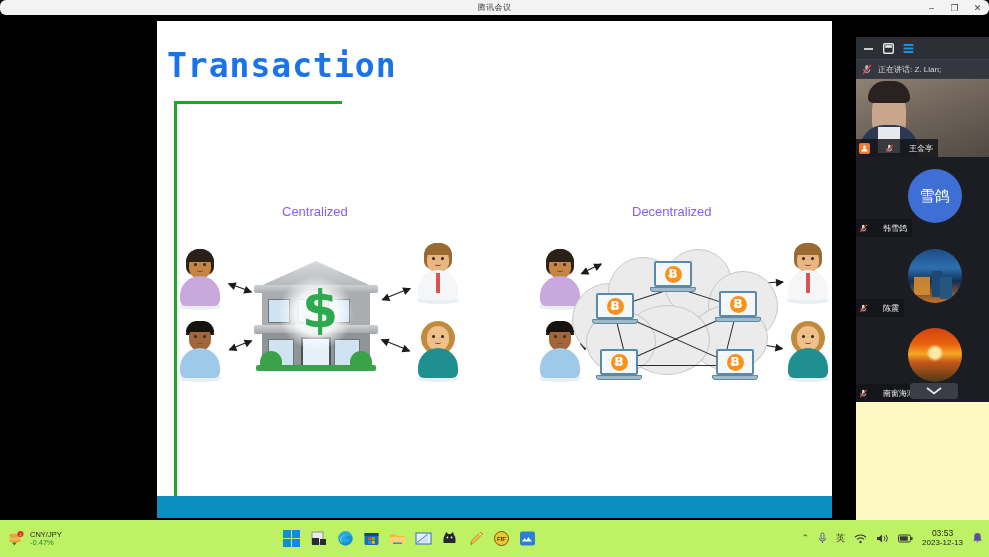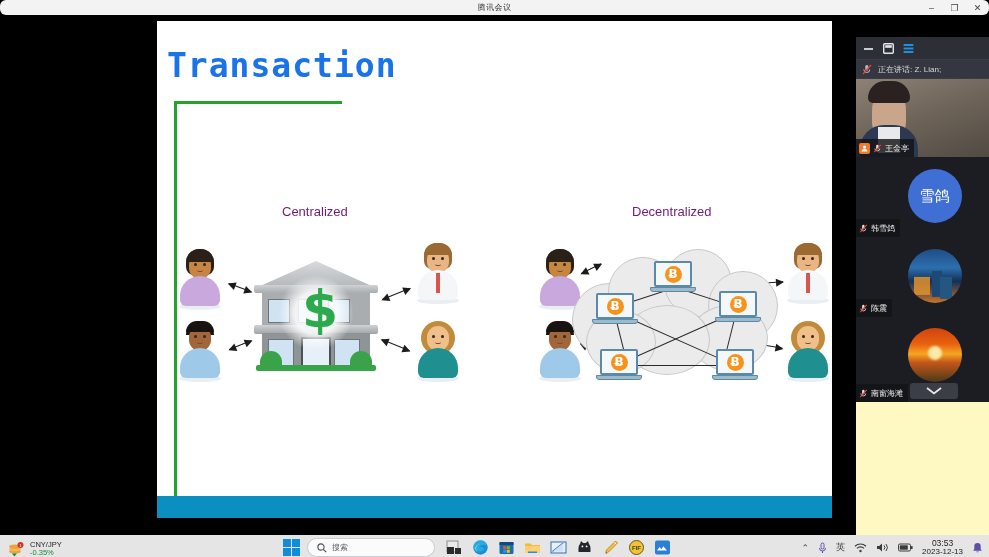--- a/index.html
+++ b/index.html
@@ -28,21 +28,21 @@
     position:absolute; left:10px; top:25px;
     font-family:"DejaVu Sans Mono","Liberation Mono",monospace;
     font-size:33px; font-weight:bold; color:#1a73e8; letter-spacing:1px;
     white-space:nowrap;
   }
   #accent-v{ position:absolute; left:17px; top:80px; width:3px; height:404px; background:#22a329; }
   #accent-h{ position:absolute; left:17px; top:80px; width:168px; height:3px; background:#22a329; }
   #bottomband{ position:absolute; left:0; bottom:0; width:675px; height:22px; background:#0b8fc0; }
 
   .diagram-label{
-    position:absolute; font-size:13px; color:#701a75; font-family:"Liberation Sans",sans-serif;
+    position:absolute; font-size:13px; color:#8b5cf6; font-family:"Liberation Sans",sans-serif;
     white-space:nowrap;
   }
   #label-central{ left:125px; top:183px; }
   #label-decentral{ left:475px; top:183px; }
 
   
   .person{ position:absolute; width:46px; height:60px; }
   .person .hair{ position:absolute; left:9px; top:0; width:28px; height:26px; border-radius:14px 14px 8px 8px; }
   .person .face{ position:absolute; left:12px; top:5px; width:22px; height:25px; border-radius:11px 11px 11px 11px; }
   .person .body{ position:absolute; left:3px; top:27px; width:40px; height:30px; border-radius:20px 20px 6px 6px; }
@@ -114,41 +114,41 @@
     height:20px; background:#34373f; display:flex; align-items:center; gap:6px; padding:0 6px;
     border-top:1px solid #3a3d45; border-bottom:1px solid #3a3d45;
   }
   #speaking .txt{ font-size:8px; color:#d9d9d9; white-space:nowrap; }
   #speaking .wave{ margin-left:auto; display:flex; align-items:flex-end; gap:1px; }
   #speaking .wave i{ display:block; width:3px; background:#9aa0a8; }
 
   .tile{ position:relative; width:157px; height:78px; background:#1b1d22; overflow:hidden; }
   .tile.active{ outline:2px solid #2fd95b; outline-offset:-2px; }
   .nametag{
-    position:absolute; left:0; bottom:0; height:18px; display:flex; align-items:center; gap:3px;
+    position:absolute; left:0; bottom:0; height:18px; display:flex; align-items:center; gap:15px;
     padding:0 5px 0 3px; background:rgba(20,20,22,.82);
   }
   .nametag .nm{ font-size:8px; color:#f0f0f0; white-space:nowrap; }
   .hosttag{ width:11px; height:11px; background:#ee7b2f; border-radius:2px; display:flex; align-items:center; justify-content:center; }
 
   .avatar-circle{
     position:absolute; left:50%; top:50%; transform:translate(-50%,-52%);
     width:54px; height:54px; border-radius:50%; display:flex; align-items:center; justify-content:center;
     font-size:15px; color:#fff; font-family:"DejaVu Sans",sans-serif; overflow:hidden;
   }
   #expand-btn{
     position:absolute; left:54px; bottom:3px; width:48px; height:16px; background:#3b3e46;
     border-radius:3px; display:flex; align-items:center; justify-content:center;
   }
   #more-dots{ position:absolute; right:6px; top:8px; width:14px; height:10px; color:#9aa0a8; font-size:9px; line-height:9px; text-align:center;}
   #resize-grip{ position:absolute; right:1px; bottom:1px; width:11px; height:11px;
     background:repeating-linear-gradient(135deg,#8d939b 0 1px,transparent 1px 3px); }
 
   
-  #taskbar{ position:absolute; left:0; bottom:0; width:989px; height:22px; background:#e5e5e5; display:flex; align-items:flex-end; }
+  #taskbar{ position:absolute; left:0; bottom:0; width:989px; height:37px; background:#bef264; display:flex; align-items:center; }
   #tb-widget{ display:flex; align-items:center; gap:5px; padding-left:8px; width:180px; }
   #tb-widget .coins{ position:relative; width:17px; height:15px; }
   #tb-widget .txt{ line-height:1.05; }
   #tb-widget .t1{ font-size:7.5px; color:#222; }
   #tb-widget .t2{ font-size:7.5px; color:#1a8a38; }
   #tb-center{ position:absolute; left:283px; display:flex; align-items:center; gap:7px; }
   #startbtn{ width:17px; height:17px; display:grid; grid-template-columns:1fr 1fr; grid-gap:1.5px; }
   #startbtn i{ background:#0f8dda; display:block; }
   #searchbox{
     width:128px; height:19px; background:#fbfbfc; border:1px solid #c9ccd1; border-radius:11px;
@@ -496,41 +496,32 @@
         <ellipse cx="7" cy="9.5" rx="6" ry="2.2" fill="#e8a33d"></ellipse>
         <ellipse cx="7" cy="7" rx="6" ry="2.2" fill="#f2b957"></ellipse>
         <ellipse cx="7" cy="4.6" rx="6" ry="2.2" fill="#e8a33d"></ellipse>
         <circle cx="12.5" cy="3" r="3" fill="#d93025"></circle>
         <text x="12.5" y="5" font-size="4.2" fill="#fff" text-anchor="middle" font-family="sans-serif">1</text>
         <path d="M4 11.5l2.4 3 2.4-3z" fill="#1a8a38"></path>
       </svg>
     </span>
     <span class="txt">
       <span class="t1" style="display:block">CNY/JPY</span>
-      <span class="t2" style="display:block">-0.35%</span>
+      <span class="t2" style="display:block">-0.47%</span>
     </span>
   </div>
 
   <div id="tb-center">
     <span id="startbtn">
         <i></i>
         <i></i>
         <i></i>
         <i></i>
       </span>
 
-    <span id="searchbox">
-      <span class="ic">
-        <svg width="10" height="10" viewBox="0 0 10 10">
-            <circle cx="4" cy="4" r="3.1" fill="none" stroke="#4a4d51" stroke-width="1.1"></circle>
-            <line x1="6.3" y1="6.3" x2="9.2" y2="9.2" stroke="#4a4d51" stroke-width="1.2"></line>
-          </svg>
-      </span>
-      <span class="ph">搜索</span>
-    </span>
 
     <span id="tb-apps" style="margin-left:4px;">
       <span class="tbicon">
         <svg width="17" height="17" viewBox="0 0 17 17">
             <rect x="1" y="2" width="11" height="11" fill="#e9eaec" stroke="#8a8d91"></rect>
             <path d="M1 8h7v7H1z" fill="#2b2b2b"></path>
             <rect x="9" y="9" width="6" height="6" fill="#2b2b2b"></rect>
           </svg>
       </span>
       <span class="tbicon">

